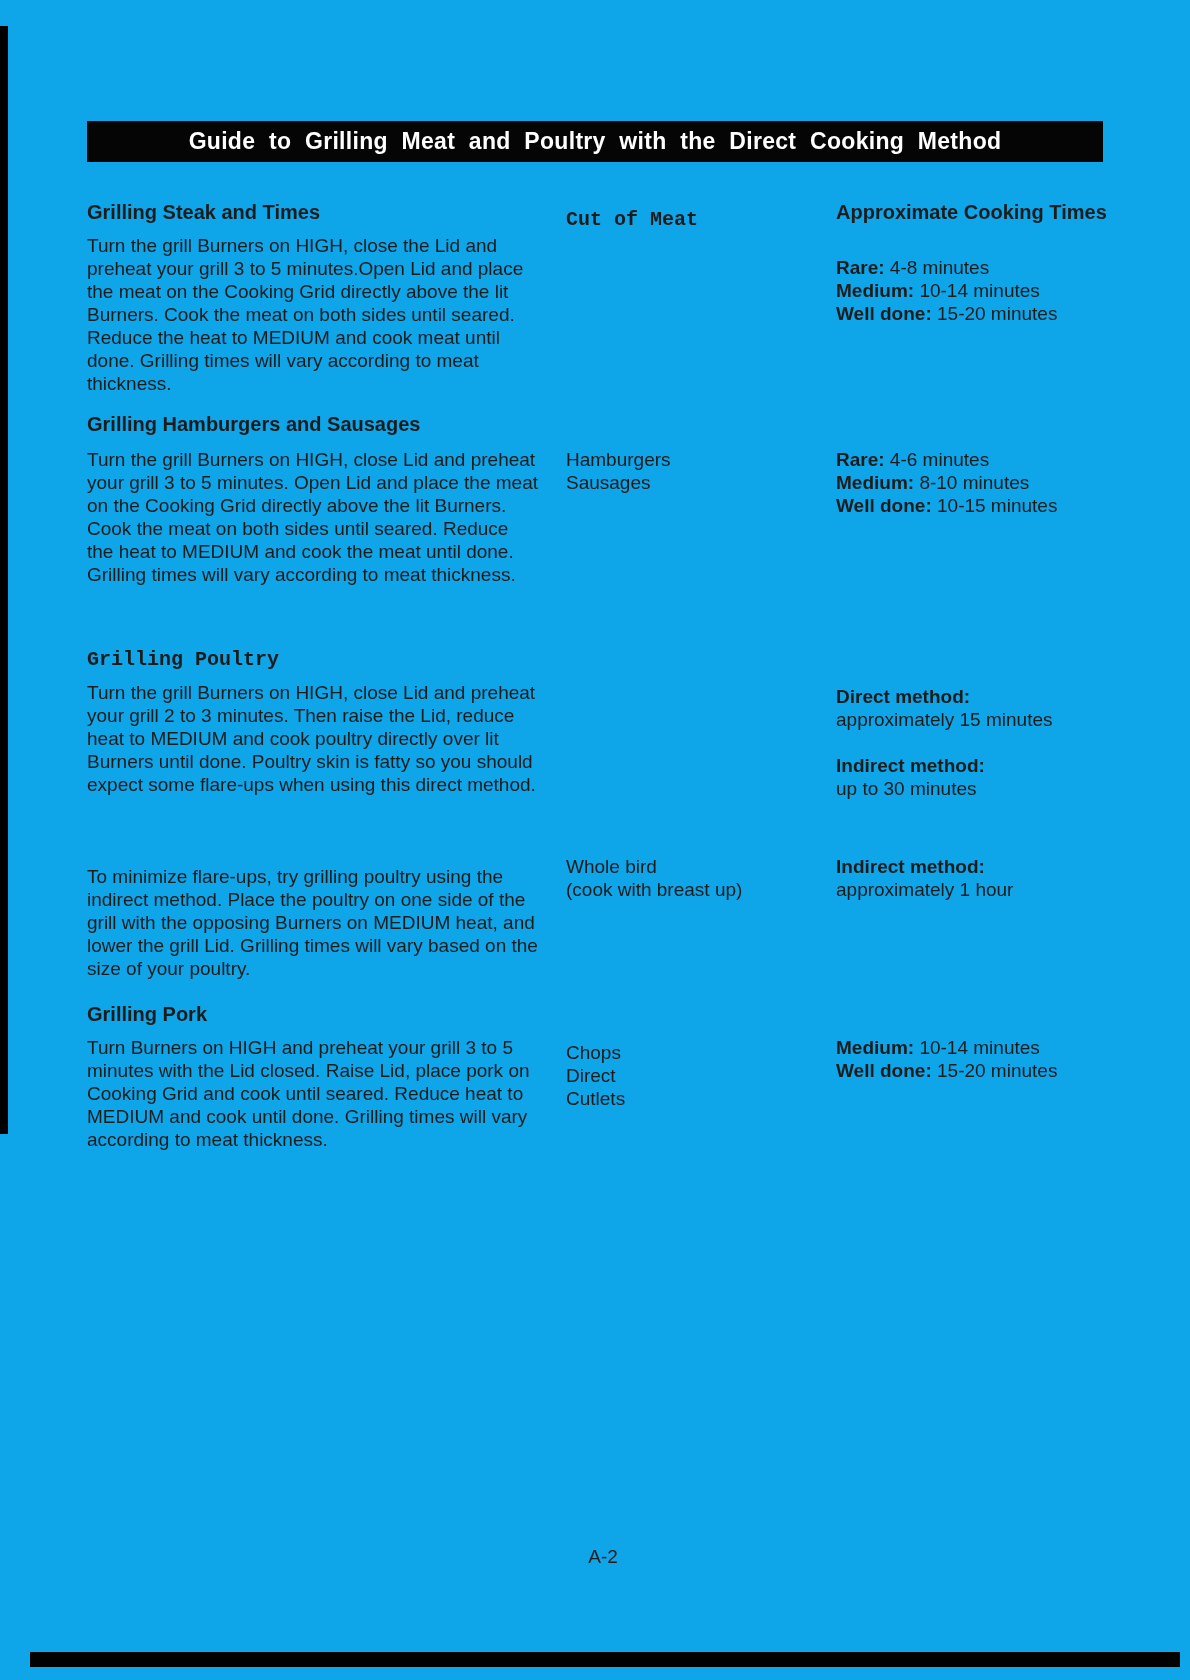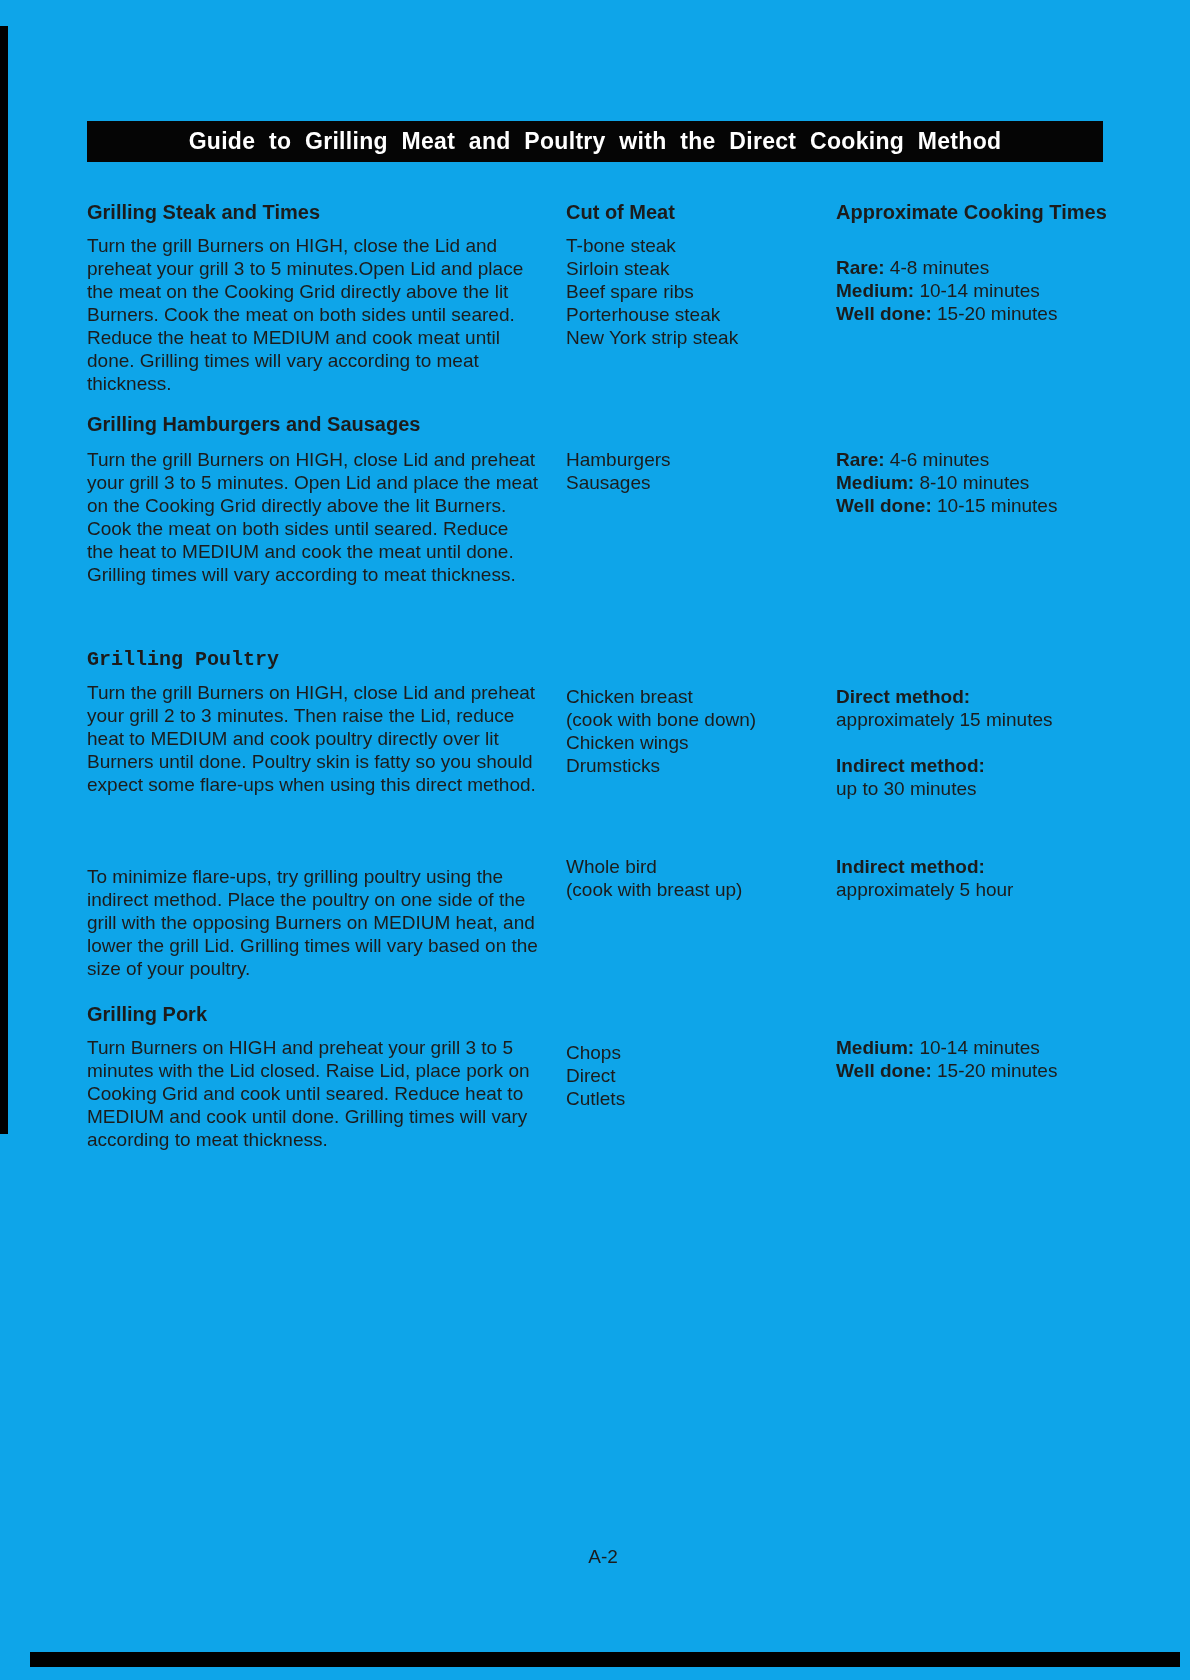--- a/index.html
+++ b/index.html
@@ -68,41 +68,28 @@
   <div class="h c1" style="top:413px;">Grilling Hamburgers and Sausages</div>
   <div class="p c1" style="top:448px;">Turn the grill Burners on HIGH, close Lid and preheat your grill 3 to 5 minutes. Open Lid and place the meat on the Cooking Grid directly above the lit Burners. Cook the meat on both sides until seared. Reduce the heat to MEDIUM and cook the meat until done. Grilling times will vary according to meat thickness.</div>
 
   <div class="h c1" style="top:648px;font-family:Liberation Mono, monospace;">Grilling Poultry</div>
   <div class="p c1" style="top:681px;">Turn the grill Burners on HIGH, close Lid and preheat your grill 2 to 3 minutes. Then raise the Lid, reduce heat to MEDIUM and cook poultry directly over lit Burners until done. Poultry skin is fatty so you should expect some flare-ups when using this direct method.</div>
   <div class="p c1" style="top:865px;">To minimize flare-ups, try grilling poultry using the indirect method. Place the poultry on one side of the grill with the opposing Burners on MEDIUM heat, and lower the grill Lid. Grilling times will vary based on the size of your poultry.</div>
 
   <div class="h c1" style="top:1003px;">Grilling Pork</div>
   <div class="p c1" style="top:1036px;">Turn Burners on HIGH and preheat your grill 3 to 5 minutes with the Lid closed. Raise Lid, place pork on Cooking Grid and cook until seared. Reduce heat to MEDIUM and cook until done. Grilling times will vary according to meat thickness.</div>
 
-  <div class="h c2" style="top:201px;">Cut of Meat</div>
+  <div class="h c2" style="top:208px;font-family:Liberation Mono, monospace;">Cut of Meat</div>
 
-  <div class="list c2" style="top:234px;">
-    <div>T-bone steak</div>
-    <div>Sirloin steak</div>
-    <div>Beef spare ribs</div>
-    <div>Porterhouse steak</div>
-    <div>New York strip steak</div>
-  </div>
 
   <div class="list c2" style="top:448px;">
     <div>Hamburgers</div>
     <div>Sausages</div>
   </div>
 
-  <div class="list c2" style="top:685px;">
-    <div>Chicken breast</div>
-    <div>(cook with bone down)</div>
-    <div>Chicken wings</div>
-    <div>Drumsticks</div>
-  </div>
 
   <div class="list c2" style="top:855px;">
     <div>Whole bird</div>
     <div>(cook with breast up)</div>
   </div>
 
   <div class="list c2" style="top:1041px;">
     <div>Chops</div>
     <div>Direct</div>
     <div>Cutlets</div>
@@ -126,21 +113,21 @@
     <div class="tl b">Direct method:</div>
     <div class="tl">approximately 15 minutes</div>
   </div>
   <div class="list c3" style="top:754px;">
     <div class="tl b">Indirect method:</div>
     <div class="tl">up to 30 minutes</div>
   </div>
 
   <div class="list c3" style="top:855px;">
     <div class="tl b">Indirect method:</div>
-    <div class="tl">approximately 5 hour</div>
+    <div class="tl">approximately 1 hour</div>
   </div>
 
   <div class="list c3" style="top:1036px;">
     <div class="tl"><span class="b">Medium:</span> <span>10-14 minutes</span></div>
     <div class="tl"><span class="b">Well done:</span> <span>15-20 minutes</span></div>
   </div>
 
   <div class="page-number">A-2</div>
 
 </div>

